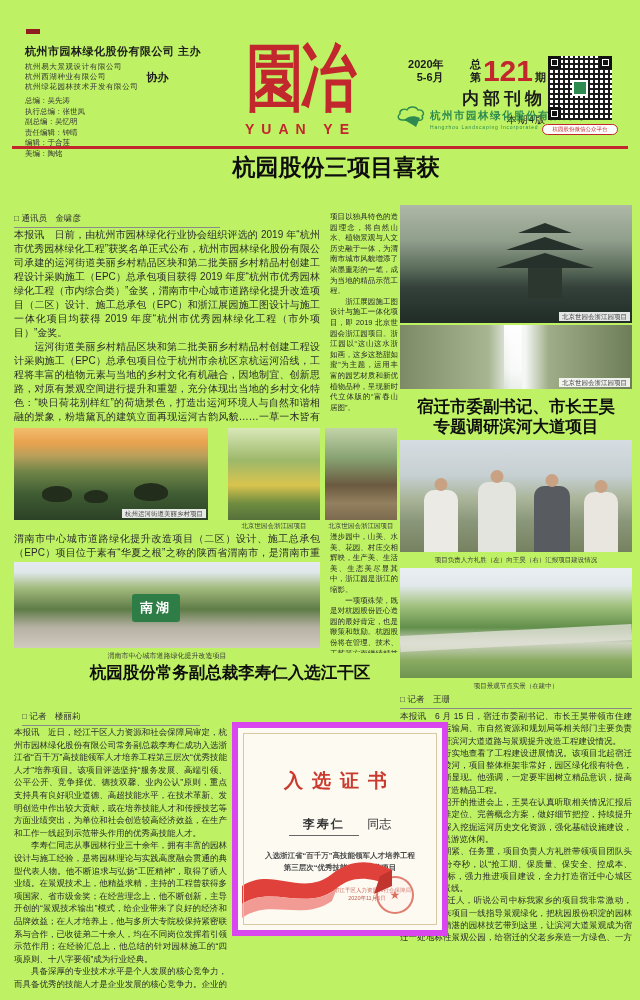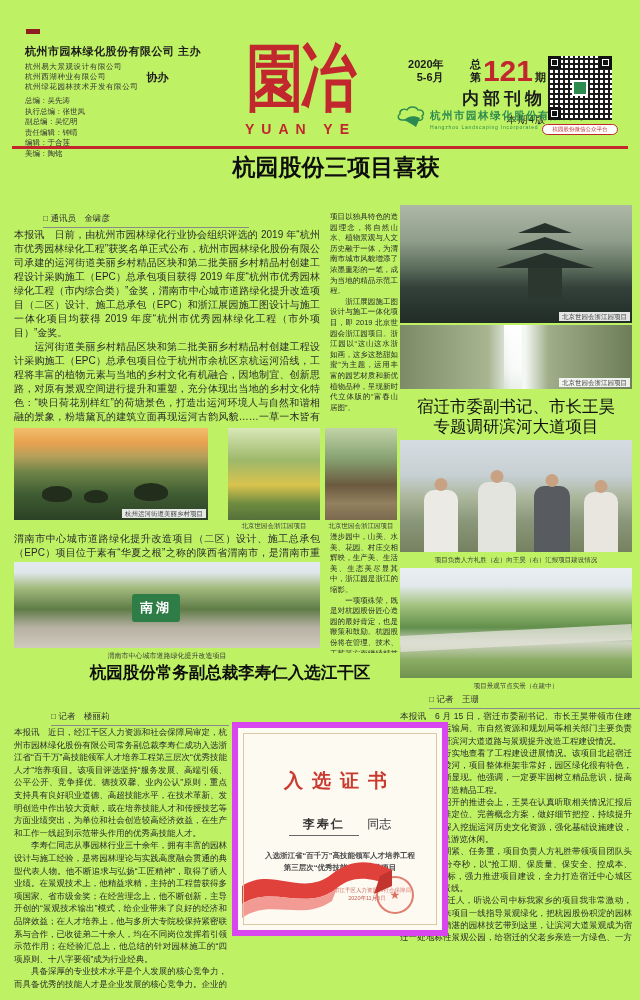--- a/index.html
+++ b/index.html
@@ -39,21 +39,21 @@
   .qr-corner::after{content:"";position:absolute;inset:1px;background:#111;}
   .qr-tl{left:0;top:0}.qr-tr{right:0;top:0}.qr-bl{left:0;bottom:0}
   .qr-center{position:absolute;left:24px;top:24px;width:16px;height:16px;background:#2e8b4f;border:2px solid #fff;box-sizing:border-box;}
   .qr-cap{left:542px;top:124px;width:76px;box-sizing:border-box;border:1px solid #c2272d;border-radius:6px;
           color:#c2272d;font-size:5.5px;text-align:center;padding:1px 0;background:#fff;}
   .red-rule{left:12px;top:146px;width:616px;height:2.5px;background:#c2272d;}
   
   .h1{left:0;top:154px;width:640px;text-align:center;font-weight:bold;color:#0e0e0e;}
   .h1 .l1{font-size:23px;line-height:26px;padding-left:32px;}
   .h1 .l2{font-size:23px;line-height:27px;}
-  .byline{font-size:8.5px;color:#333;border-bottom:1px solid #8a8a8a;padding-bottom:2px;margin-left:29px;}
+  .byline{font-size:8.5px;color:#333;border-bottom:1px solid #8a8a8a;padding-bottom:2px;}
   
   .a1-byline{left:14px;top:213px;width:206px;}
   .a1-col1{left:14px;top:228px;width:306px;height:197px;font-size:10px;line-height:14px;}
   .a1-strip{left:14px;top:532px;width:306px;height:27px;font-size:10px;line-height:13.5px;}
   .a1-col2t{left:330px;top:212px;width:68px;height:213px;font-size:7.5px;line-height:10.6px;}
   .a1-col2b{left:330px;top:532px;width:68px;height:121px;font-size:7.5px;line-height:10.6px;}
   
   .ph{overflow:hidden;}
   .cap-overlay{position:absolute;right:2px;bottom:2px;background:rgba(255,255,255,.88);
                font-size:6.5px;color:#444;padding:0 3px;line-height:9px;}
@@ -80,21 +80,21 @@
   .pagoda-roof{position:absolute;background:#27312b;}
   .pr1{left:118px;top:18px;width:54px;height:10px;clip-path:polygon(50% 0,100% 100%,0 100%);}
   .pr2{left:106px;top:32px;width:78px;height:13px;clip-path:polygon(50% 0,100% 100%,0 100%);}
   .pr3{left:96px;top:48px;width:98px;height:15px;clip-path:polygon(50% 0,100% 100%,0 100%);}
   .pagoda-body{position:absolute;left:128px;top:63px;width:34px;height:30px;background:#2c372f;}
   .ph-waterfall{left:400px;top:325px;width:232px;height:64px;
      background:linear-gradient(90deg,#7d8a66 0%,#a7b590 38%,#eef2ef 48%,#f4f7f4 54%,#9fae88 64%,#6d7d58 100%);}
   .fall-streak{position:absolute;left:104px;top:0;width:18px;height:64px;
      background:linear-gradient(180deg,rgba(255,255,255,.95),rgba(255,255,255,.55) 70%,rgba(220,230,220,.3));}
   
-  .h2a{left:398px;top:397px;width:236px;text-align:center;font-weight:normal;color:#0e0e0e;}
+  .h2a{left:398px;top:397px;width:236px;text-align:center;font-weight:bold;color:#0e0e0e;}
   .h2a div{font-size:16.5px;line-height:19.5px;}
   .ph-officials{left:400px;top:440px;width:232px;height:112px;
      background:linear-gradient(180deg,#d6dde2 0%,#c6cfd2 32%,#aab59a 52%,#8b977a 72%,#75815f 100%);}
   .person{position:absolute;bottom:0;border-radius:10px 10px 0 0;}
   .person::before{content:"";position:absolute;left:50%;top:-12px;transform:translateX(-50%);
      width:13px;height:13px;border-radius:50%;background:#c9a284;}
   .p1{left:24px;width:34px;height:62px;background:#eceae4;}
   .p2{left:78px;width:38px;height:70px;background:#e4e4de;}
   .p3{left:134px;width:36px;height:66px;background:#585c60;}
   .p4{left:184px;width:34px;height:60px;background:#e8e6df;}

